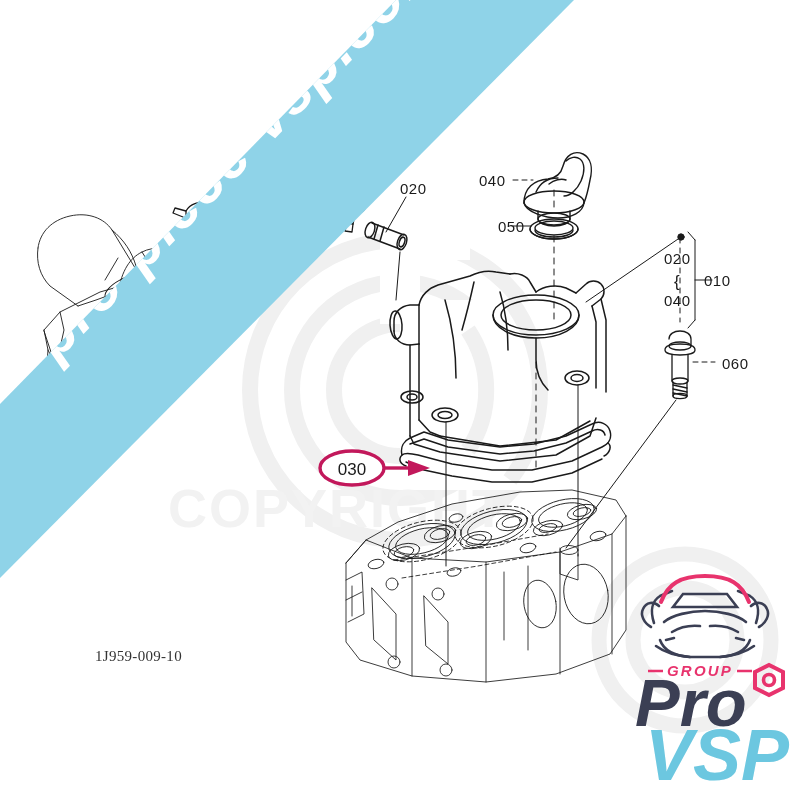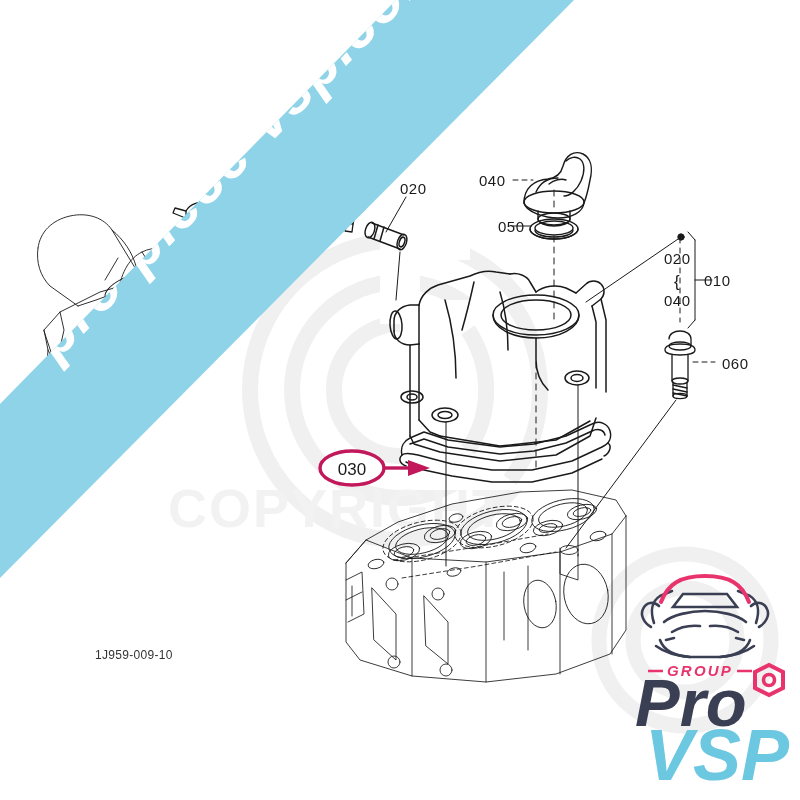--- a/index.html
+++ b/index.html
@@ -35,22 +35,22 @@
     font-family: "Liberation Sans", sans-serif;
     font-size: 15px;
     color: #1a1a1a;
     letter-spacing: 0.5px;
     white-space: nowrap;
   }
   .drawnum {
     position: absolute;
     left: 95px;
     top: 648px;
-    font-family: Liberation Sans, sans-serif;
-    font-size: 12px;
+    font-family: Liberation Serif, serif;
+    font-size: 15px;
     color: #333333;
     letter-spacing: 0.3px;
     white-space: nowrap;
   }
 </style>
 </head>
 <body>
 
 <div id="canvas">
 

